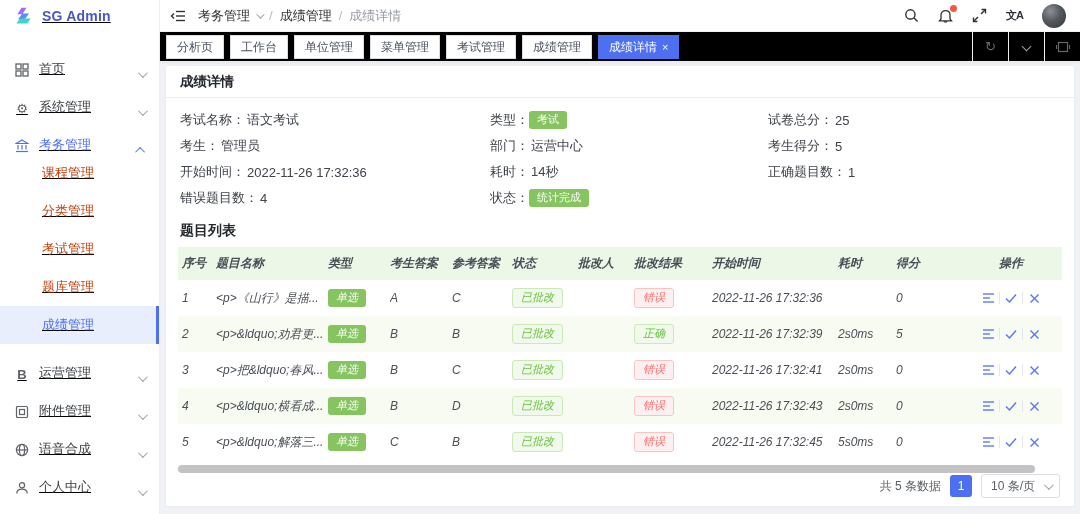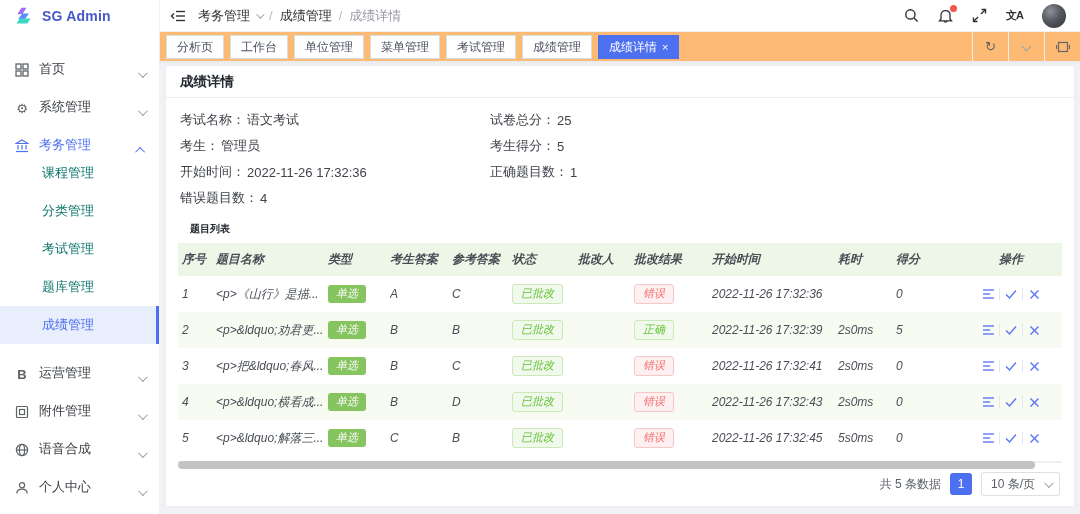--- a/index.html
+++ b/index.html
@@ -1,33 +1,33 @@
 <!DOCTYPE html>
 <html><head>
 <meta charset="utf-8">
 <style>
   * { margin:0; padding:0; box-sizing:border-box; }
   html,body { width:1080px; height:514px; overflow:hidden;
     font-family:"Liberation Sans","DejaVu Sans",sans-serif; background:#f0f2f5; }
   .app { display:flex; width:100%; height:100%; }
 
   
-  .sidebar { width:160px; height:100%; background:#fff; border-right:1px solid #f0f0f0; flex:none; }
+  .sidebar { width:160px; height:100%; background:#fff; border-right:1px solid #f0f0f0; flex:none;text-decoration:underline; }
   .logo { height:32px; display:flex; align-items:center; gap:8px; padding:0 14px; }
   .logo-text { font-size:14px; font-weight:bold; color:#4657c9; letter-spacing:.2px; }
   .menu { padding-top:8px; }
   .menu-item { height:38px; display:flex; align-items:flex-end; gap:9px; padding:0 14px; cursor:pointer;
     font-size:13px; color:#3c4046; position:relative; }
   .mi-icon { width:16px; height:16px; display:flex; align-items:center; justify-content:center;
     color:#5f6368; font-size:13px; flex:none; }
   .menu-item.active-parent, .menu-item.active-parent .mi-icon { color:#4d70f0; }
   .chev { width:7px; height:7px; border-right:1.4px solid #9aa0a8; border-bottom:1.4px solid #9aa0a8;
     margin-left:auto; transform:rotate(45deg) translateY(-2px); }
   .chev.up { transform:rotate(-135deg) translateY(-2px); border-color:#4d70f0; }
-  .sub-item { height:38px; line-height:38px; padding-left:42px; font-size:13px; color:#0f766e;
+  .sub-item { height:38px; line-height:38px; padding-left:42px; font-size:13px; color:#c2410c;
     cursor:pointer; position:relative; }
   .sub-item.active { background:#e9eefc; color:#4d70f0; }
   .sub-item.active::after { content:""; position:absolute; right:0; top:0; width:3px; height:100%; background:#4d70f0; }
 
   
   .main { flex:1; display:flex; flex-direction:column; min-width:0; }
 
   .topbar { height:32px; background:#fff; display:flex; align-items:center; padding:0 14px 0 10px;
     border-bottom:1px solid #f2f2f2; }
   .collapse-btn { margin-right:12px; display:flex; align-items:center; cursor:pointer; }
@@ -36,21 +36,21 @@
   .crumb .chev { margin-left:2px; width:6px; height:6px; }
   .crumb-sep { color:#b6bac1; }
   .crumb.last { color:#989ca3; cursor:default; }
   .top-actions { margin-left:auto; display:flex; align-items:center; gap:19px; }
   .ticon { position:relative; display:flex; align-items:center; justify-content:center; cursor:pointer; color:#2f3237; }
   .badge-dot { position:absolute; top:-3px; right:-4px; width:7px; height:7px; border-radius:50%; background:#f25649; }
   .trans { font-size:11px; font-weight:bold; color:#2f3237; letter-spacing:-1px; }
   .avatar { width:24px; height:24px; border-radius:50%; cursor:pointer;
     background:radial-gradient(circle at 35% 30%, #8d9097 0%, #55585e 45%, #303338 100%); }
 
-  .tabbar { height:30px; background:#fdba74; display:flex; align-items:center; padding-left:6px;
+  .tabbar { height:30px; background:#000000; display:flex; align-items:center; padding-left:6px;
     border-bottom:1px solid #ececec; box-shadow:0 1px 2px rgba(0,0,0,.04); }
   .tab { height:24px; line-height:22px; border:1px solid #d8dce3; background:#fff; color:#495060;
     font-size:12px; padding:0 10px; margin-right:6px; cursor:pointer; white-space:nowrap; }
   .tab.active { background:#4d70f0; border-color:#4d70f0; color:#fff; }
   .tab .tab-close { margin-left:5px; font-size:11px; }
   .tab-tools { margin-left:auto; display:flex; height:100%; }
   .tool-cell { width:36px; height:100%; display:flex; align-items:center; justify-content:center;
     border-left:1px solid #eee; color:#666; cursor:pointer; font-size:13px; }
   .tool-cell .chev { margin:0; transform:rotate(45deg); }
 
@@ -65,21 +65,21 @@
   .flabel { white-space:nowrap; }
   .fvalue { margin-left:2px; }
 
   .tag-solid { display:inline-block; background:#85c45f; color:#fff; font-size:11px;
     padding:2.5px 8px; border-radius:3px; line-height:1.2; }
   .tag-plain-green { display:inline-block; background:#f0f9eb; border:1px solid #cbe8b8; color:#67c23a;
     font-size:11px; padding:2px 8px; border-radius:3px; line-height:1.2; }
   .tag-plain-red { display:inline-block; background:#fef0f0; border:1px solid #f7c5c5; color:#f56c6c;
     font-size:11px; padding:2px 8px; border-radius:3px; line-height:1.2; }
 
-  .section-title { padding:9px 14px 7px; font-size:10px; font-weight:bold; color:#24292f;margin-left:10px; }
+  .section-title { padding:9px 14px 7px; font-size:14px; font-weight:bold; color:#24292f; }
 
   .qtable { margin:0 12px; font-size:12px; color:#4a4f57; position:relative;font-style:italic; }
   .trow { display:grid; align-items:center;
     grid-template-columns:38px 112px 62px 62px 60px 66px 56px 78px 126px 58px 70px 1fr; }
   .thead { background:#edf7e7; height:33px; font-weight:bold; color:#474d55; }
   .tbody-row { height:36px; background:#fff; }
   .tbody-row.stripe { background:#f7fbf2; }
   .cell { padding-right:6px; overflow:hidden; white-space:nowrap; }
   .cell:first-child { padding-left:4px; }
   .ops { display:flex; align-items:center; justify-content:center; gap:0; }
@@ -297,20 +297,38 @@
                 <span class="flabel">开始时间：</span>
                 <span class="fvalue">2022-11-26 17:32:36</span>
               </div>
             <div class="field">
                 <span class="flabel">错误题目数：</span>
                 <span class="fvalue">4</span>
               </div>
           </div>
           <div class="fcol">
             <div class="field">
+                <span class="flabel">类型：</span>
+                <span class="tag-solid">考试</span>
+              </div>
+            <div class="field">
+                <span class="flabel">部门：</span>
+                <span class="fvalue">运营中心</span>
+              </div>
+            <div class="field">
+                <span class="flabel">耗时：</span>
+                <span class="fvalue">14秒</span>
+              </div>
+            <div class="field">
+                <span class="flabel">状态：</span>
+                <span class="tag-solid">统计完成</span>
+              </div>
+          </div>
+          <div class="fcol">
+            <div class="field">
                 <span class="flabel">试卷总分：</span>
                 <span class="fvalue">25</span>
               </div>
             <div class="field">
                 <span class="flabel">考生得分：</span>
                 <span class="fvalue">5</span>
               </div>
             <div class="field">
                 <span class="flabel">正确题目数：</span>
                 <span class="fvalue">1</span>

